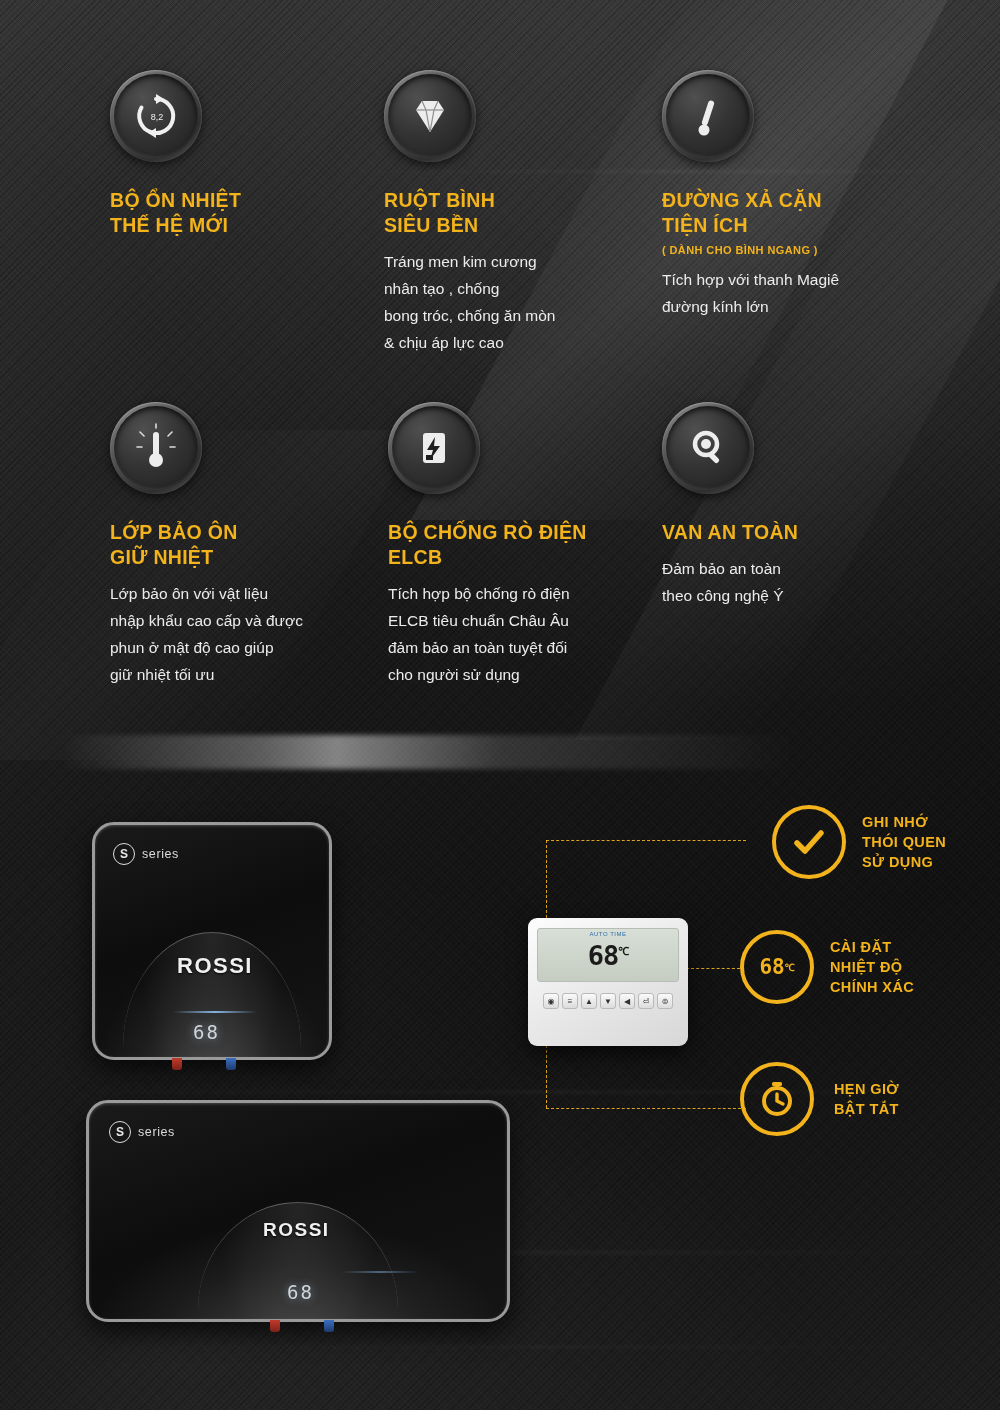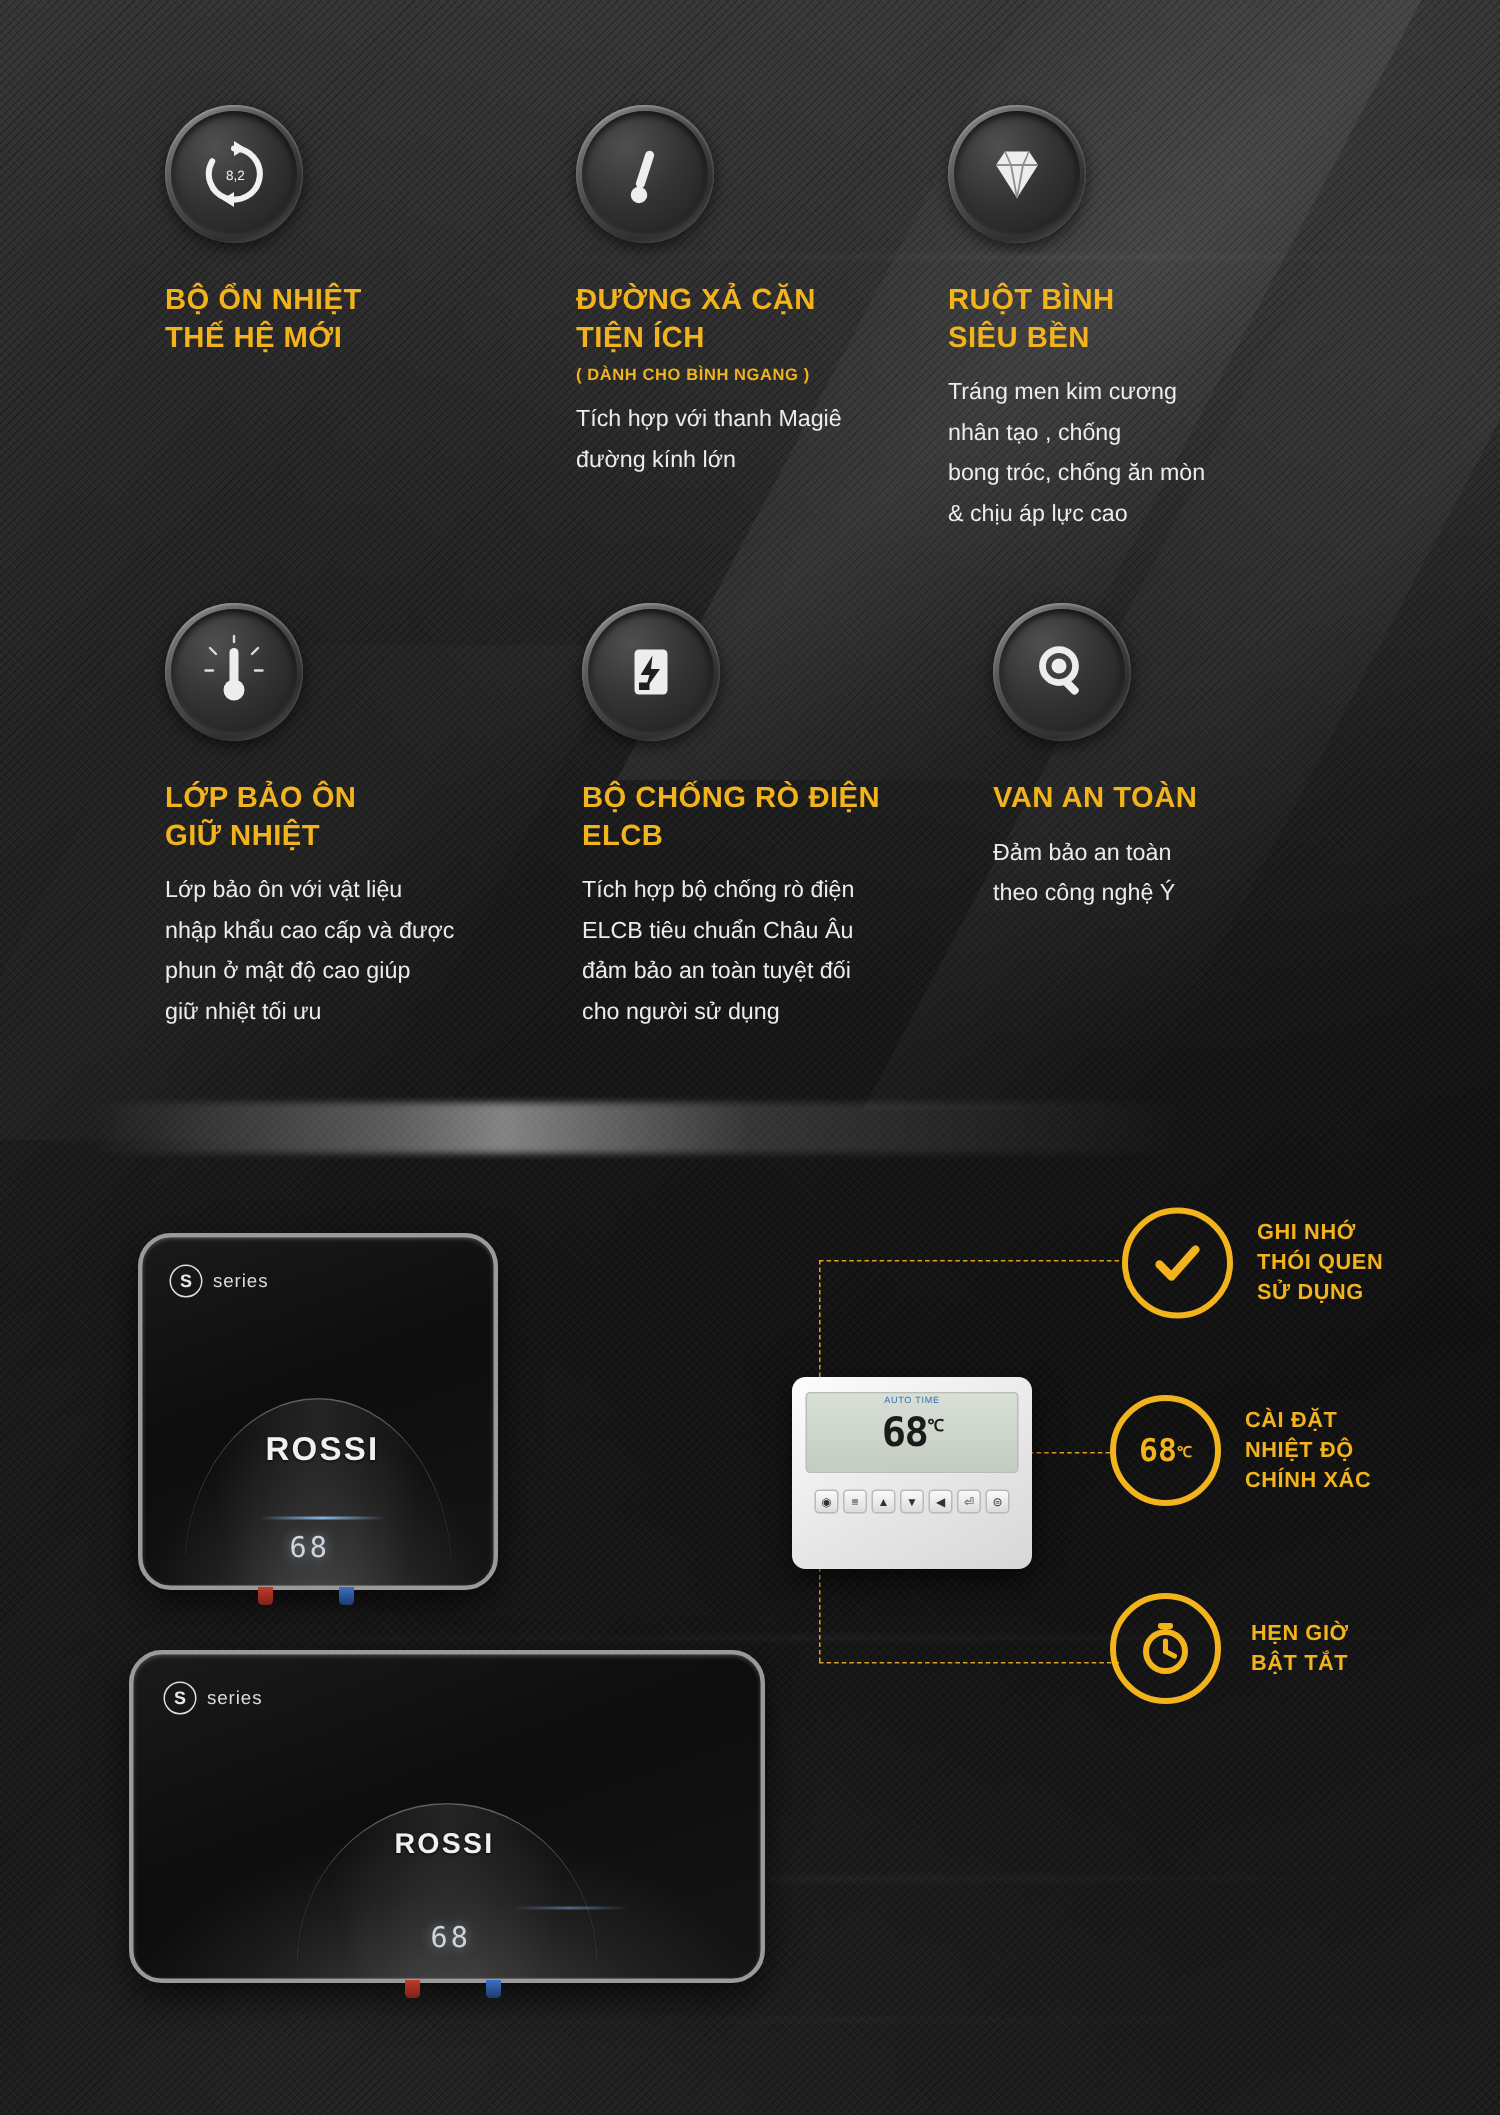--- a/index.html
+++ b/index.html
@@ -248,53 +248,53 @@
               <polygon points="28,6 28,16 36,11" fill="#f0f0f0"></polygon>
               <polygon points="28,50 28,40 20,45" fill="#f0f0f0"></polygon>
               <text x="29" y="32" font-family="Liberation Sans, sans-serif" font-size="9" fill="#f0f0f0" text-anchor="middle">8,2</text>
             </svg>
           </div>
         </div>
         <div class="ftitle">BỘ ỔN NHIỆT
 THẾ HỆ MỚI</div>
       </div>
 
-      <div class="fcell c3">
-        <div class="badge">
-          <div class="badge-inner">
-            <svg width="52" height="52" viewBox="0 0 52 52">
-              <rect x="23" y="10" width="6" height="26" rx="3" fill="#ededed" transform="rotate(18 26 23)"></rect>
-              <circle cx="22" cy="40" r="5.5" fill="#ededed"></circle>
-            </svg>
-          </div>
-        </div>
-        <div class="ftitle">ĐƯỜNG XẢ CẶN
-TIỆN ÍCH</div>
-        <div class="fsub">( DÀNH CHO BÌNH NGANG )</div>
-        <div class="fbody">Tích hợp với thanh Magiê
-đường kính lớn</div>
-      </div>
-
       <div class="fcell c2">
         <div class="badge">
           <div class="badge-inner">
             <svg width="52" height="52" viewBox="0 0 52 52">
               <path d="M12 20 L26 42 L40 20 L34 11 L18 11 Z" fill="#ededed"></path>
               <path d="M12 20 L40 20" stroke="#8e8e8e" stroke-width="1.2"></path>
               <path d="M18 11 L22 20 L26 42" stroke="#8e8e8e" stroke-width="1.2" fill="none"></path>
               <path d="M34 11 L30 20 L26 42" stroke="#8e8e8e" stroke-width="1.2" fill="none"></path>
             </svg>
           </div>
         </div>
         <div class="ftitle">RUỘT BÌNH
 SIÊU BỀN</div>
         <div class="fbody">Tráng men kim cương
 nhân tạo , chống
 bong tróc, chống ăn mòn
 &amp; chịu áp lực cao</div>
+      </div>
+
+      <div class="fcell c3">
+        <div class="badge">
+          <div class="badge-inner">
+            <svg width="52" height="52" viewBox="0 0 52 52">
+              <rect x="23" y="10" width="6" height="26" rx="3" fill="#ededed" transform="rotate(18 26 23)"></rect>
+              <circle cx="22" cy="40" r="5.5" fill="#ededed"></circle>
+            </svg>
+          </div>
+        </div>
+        <div class="ftitle">ĐƯỜNG XẢ CẶN
+TIỆN ÍCH</div>
+        <div class="fsub">( DÀNH CHO BÌNH NGANG )</div>
+        <div class="fbody">Tích hợp với thanh Magiê
+đường kính lớn</div>
       </div>
 
     </div>
 
     <div class="frow frow2">
 
       <div class="fcell c2">
         <div class="badge">
           <div class="badge-inner">
             <svg width="52" height="52" viewBox="0 0 52 52">
@@ -399,21 +399,21 @@
       <div class="key">◉</div>
       <div class="key">≡</div>
       <div class="key">▲</div>
       <div class="key">▼</div>
       <div class="key">◀</div>
       <div class="key">⏎</div>
       <div class="key">⊜</div>
     </div>
   </div>
 
-  <div class="callout" style="left:748px; top:805px;">
+  <div class="callout" style="left:772px; top:805px;">
     <div class="callout-ring">
       <svg width="40" height="40" viewBox="0 0 40 40">
         <polyline points="8,21 16,29 32,11" fill="none" stroke="#f2b31c" stroke-width="5.5" stroke-linecap="round" stroke-linejoin="round"></polyline>
       </svg>
     </div>
     <div class="callout-label">GHI NHỚ
 THÓI QUEN
 SỬ DỤNG</div>
   </div>
 

